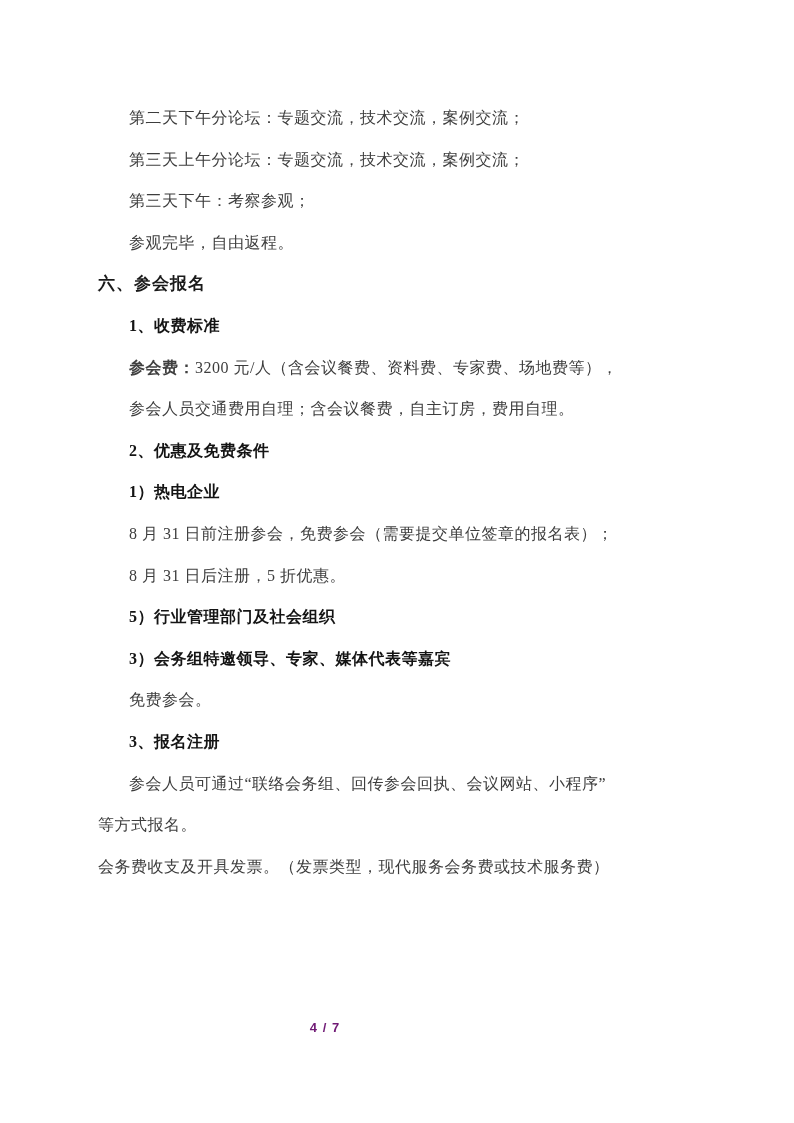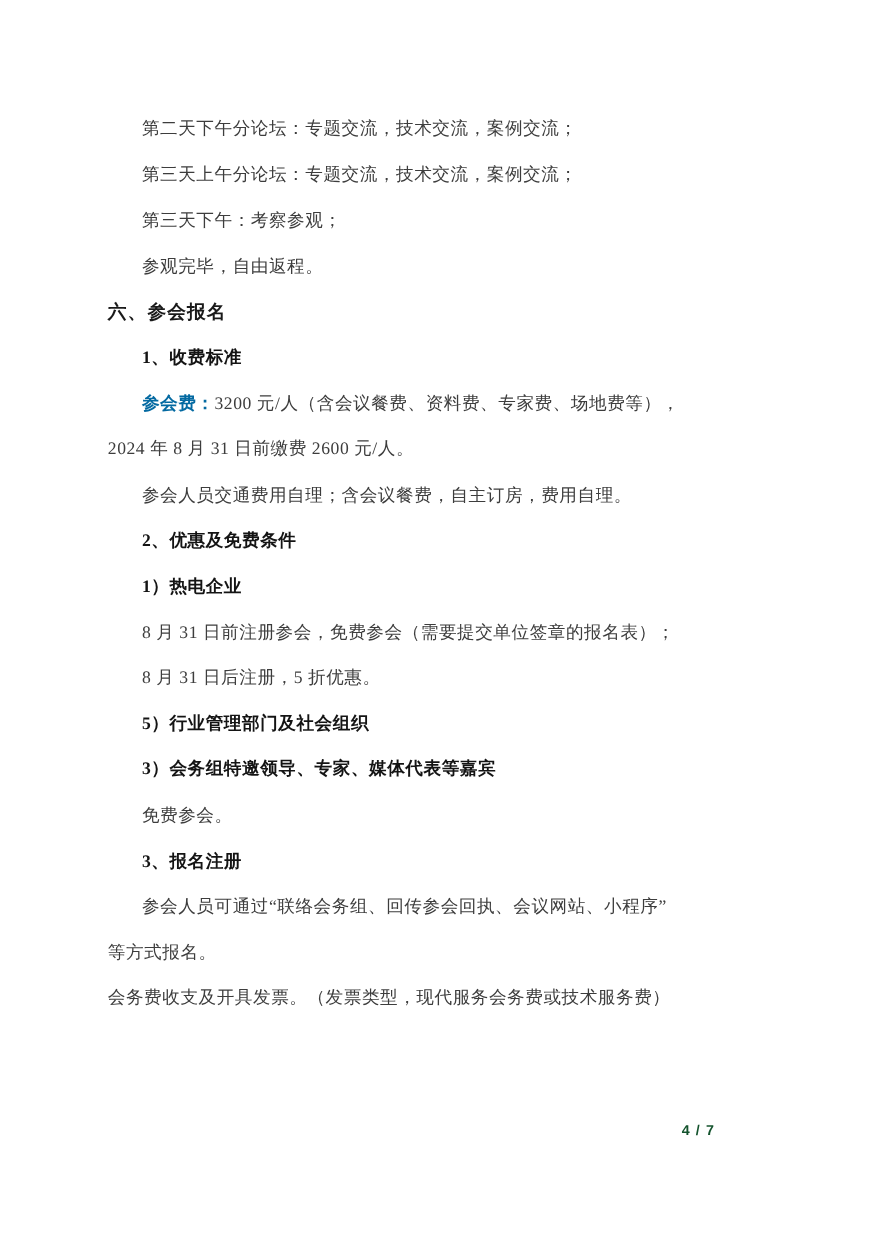--- a/index.html
+++ b/index.html
@@ -38,54 +38,53 @@
   }
   .h1 {
     font-family: "Liberation Sans", "DejaVu Sans", sans-serif;
     font-weight: 600;
     font-size: 17px;
     color: #1a1a1a;
     letter-spacing: 1px;
   }
   .b {
     font-weight: bold;
-    color: #0369a1;
+    color: #404040;
     text-align: center;
   }
   .footer {
     position: absolute;
     left: 0;
     right: 0;
     top: 1016px;
     height: 24px;
     line-height: 24px;
-    text-align: right;
+    text-align: center;
     font-family: "Liberation Sans", "DejaVu Sans", sans-serif;
     font-weight: bold;
     font-size: 13px;
-    color: #14532d;
+    color: #701a75;
     letter-spacing: 1px;
   }
 </style>
 </head>
 <body>
 
 <div class="page">
   <div class="content">
     <div class="line indent">第二天下午分论坛：专题交流，技术交流，案例交流；</div>
     <div class="line indent">第三天上午分论坛：专题交流，技术交流，案例交流；</div>
     <div class="line indent">第三天下午：考察参观；</div>
     <div class="line indent">参观完毕，自由返程。</div>
 
     <div class="line h1">六、参会报名</div>
 
     <div class="line hd indent">1、收费标准</div>
 
     <div class="line indent"><span class="b">参会费：</span><span>3200 元/人（含会议餐费、资料费、专家费、场地费等），</span></div>
-    <div class="line">2024 年 8 月 31 日前缴费 2600 元/人。</div>
     <div class="line indent">参会人员交通费用自理；含会议餐费，自主订房，费用自理。</div>
 
     <div class="line hd indent">2、优惠及免费条件</div>
 
     <div class="line hd indent">1）热电企业</div>
     <div class="line indent">8 月 31 日前注册参会，免费参会（需要提交单位签章的报名表）；</div>
     <div class="line indent">8 月 31 日后注册，5 折优惠。</div>
 
     <div class="line hd indent">5）行业管理部门及社会组织</div>
 

